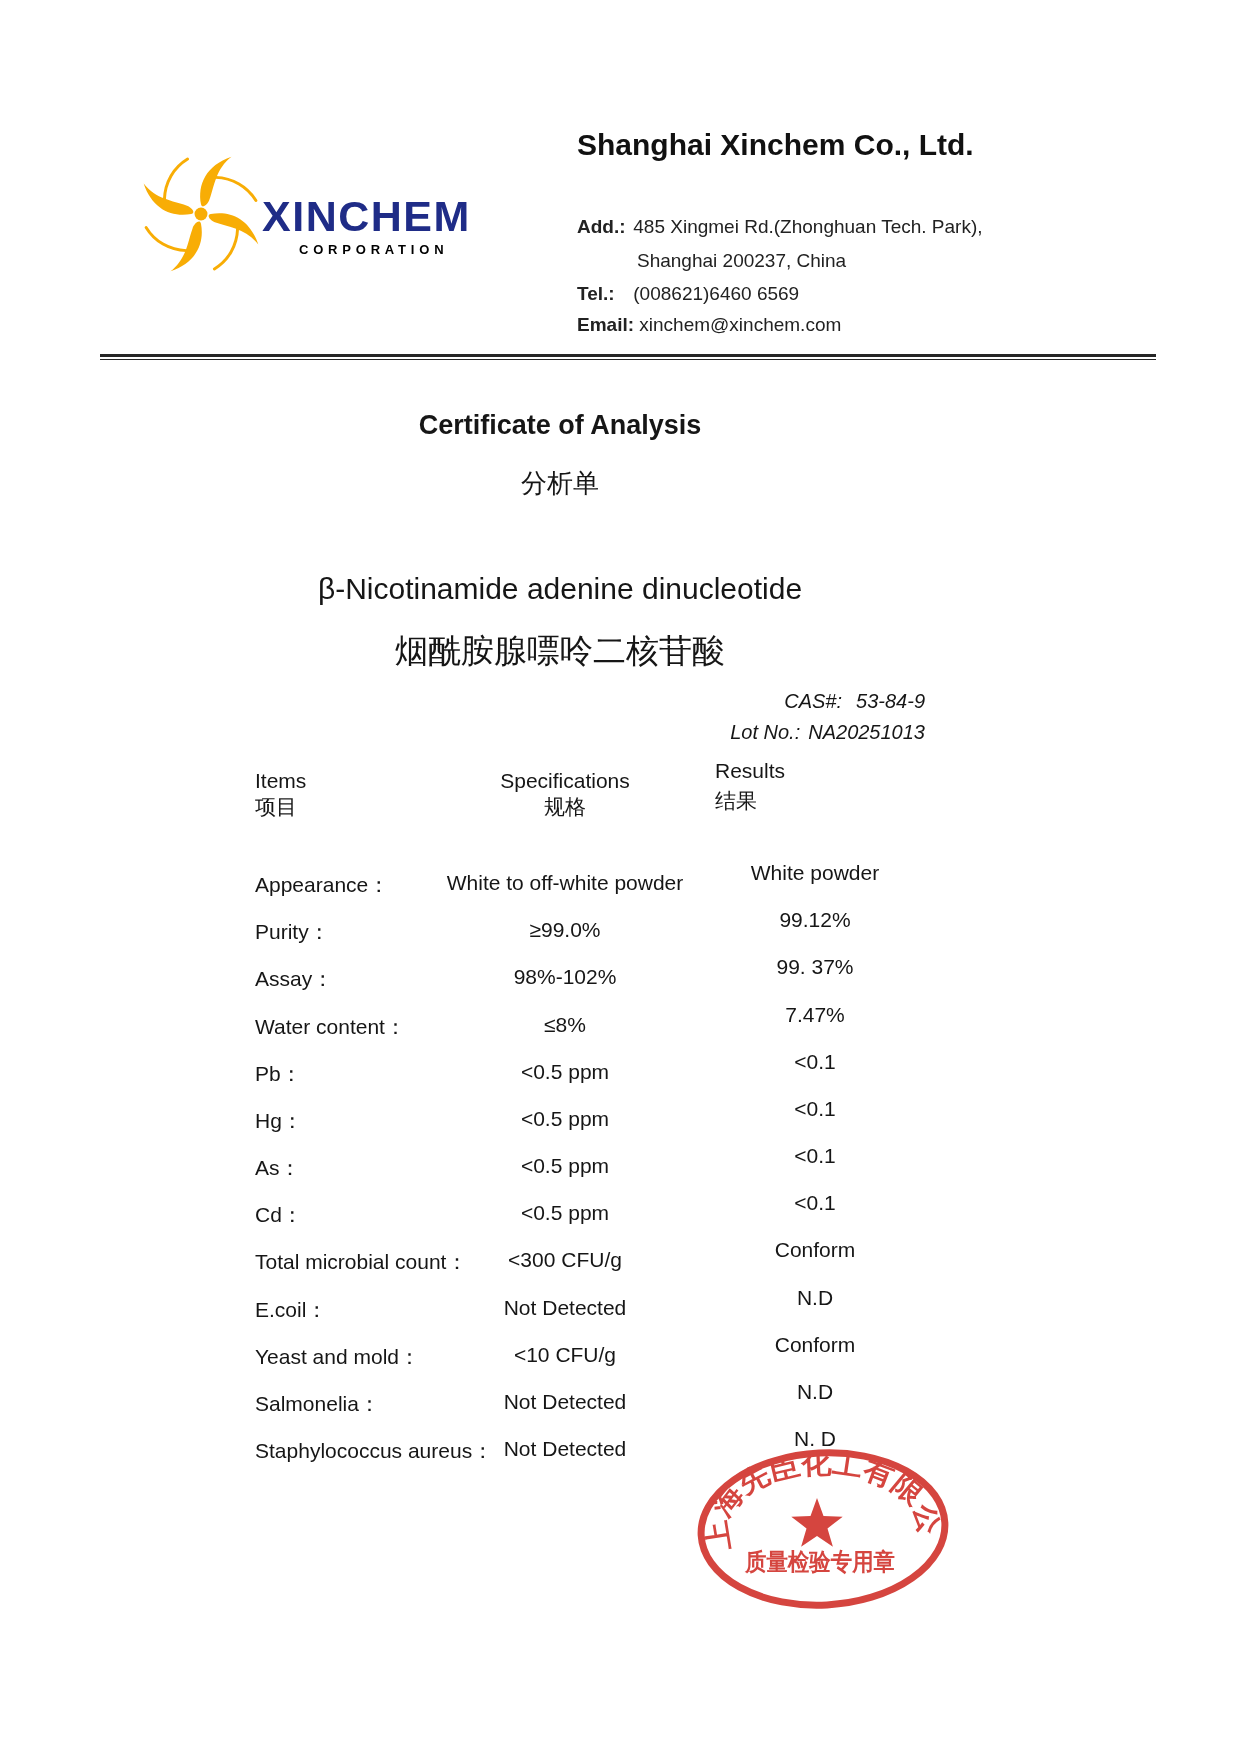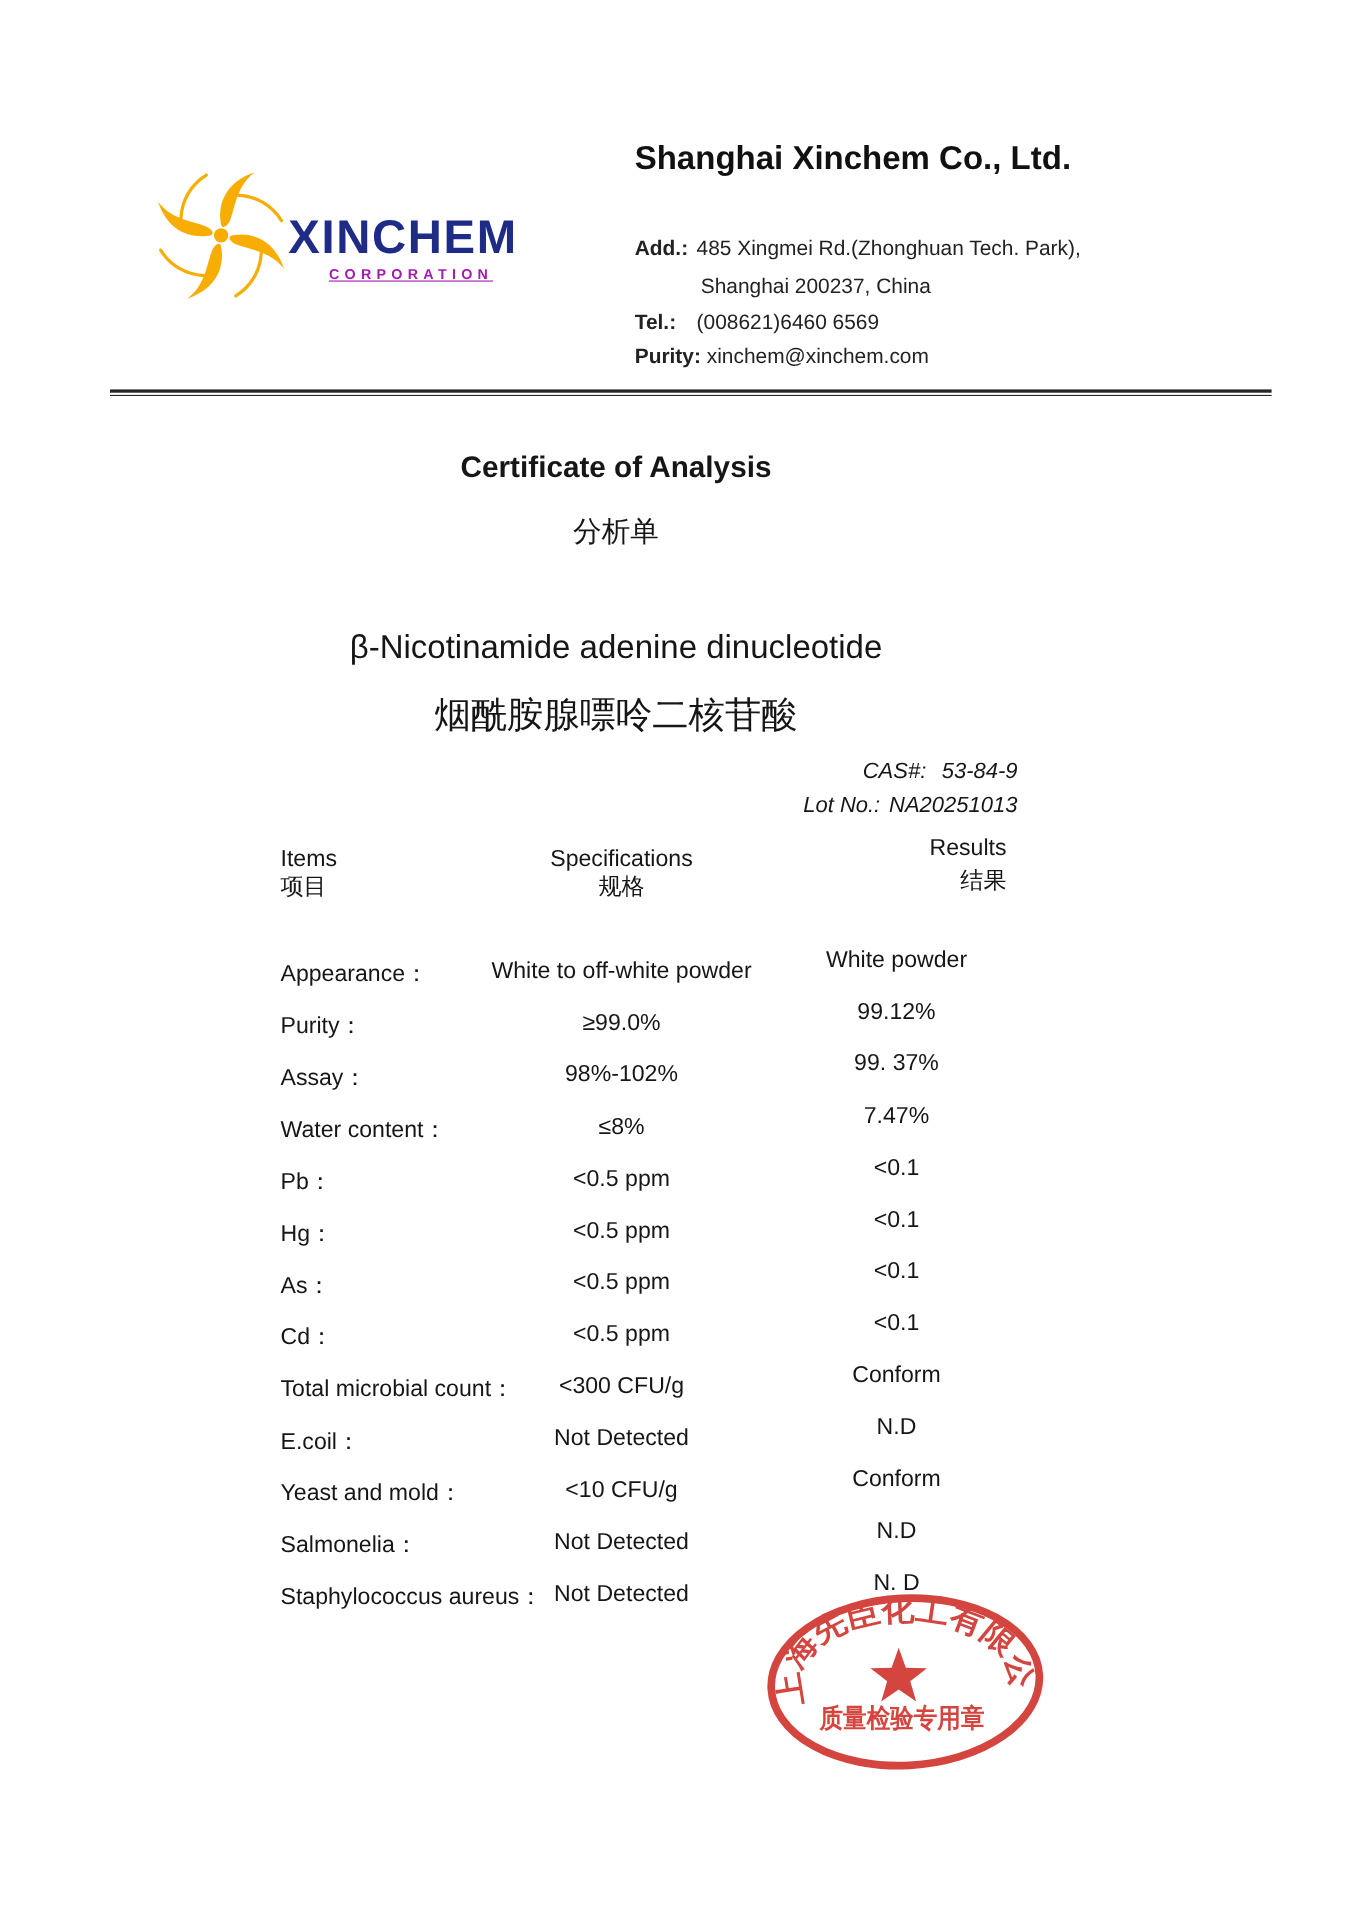--- a/index.html
+++ b/index.html
@@ -1,21 +1,21 @@
 <!DOCTYPE html>
 <html><head>
 <meta charset="utf-8">
 <style>
   html,body{margin:0;padding:0;background:#ffffff;}
   .page{position:relative;width:1240px;height:1754px;background:#fff;overflow:hidden;
         font-family:"Liberation Sans","DejaVu Sans",sans-serif;color:#161616;}
   .abs{position:absolute;line-height:1.15;}
   
   .brand{font-weight:bold;color:#1f2c87;font-size:43px;letter-spacing:1.5px;}
-  .brand-sub{font-weight:bold;color:#a21caf;font-size:13px;letter-spacing:4.8px;text-decoration:underline;}
+  .brand-sub{font-weight:bold;color:#000000;font-size:13px;letter-spacing:4.8px;}
   
   .company{font-size:30px;font-weight:bold;color:#111;}
   .contact{font-size:19px;color:#222;}
   .contact b{display:inline-block;min-width:51px;}
   .divider{height:2px;border-top:3px solid #262626;border-bottom:1px solid #262626;}
   
   .tblock{left:104px;width:912px;text-align:center;}
   .cert-en{font-size:27px;font-weight:bold;}
   .cert-zh{font-size:26px;}
   .prod-en{font-size:30px;font-weight:normal;}
@@ -59,21 +59,21 @@
     <span>485 Xingmei Rd.(Zhonghuan Tech. Park),</span>
   </div>
   <div class="abs contact" style="left:637px;top:250px">
     <span>Shanghai 200237, China</span>
   </div>
   <div class="abs contact" style="left:577px;top:283px">
     <b>Tel.:</b>
     <span>(008621)6460 6569</span>
   </div>
   <div class="abs contact" style="left:577px;top:314px">
-    <b>Purity:</b>
+    <b>Email:</b>
     <span>xinchem@xinchem.com</span>
   </div>
 
   <div class="abs divider" style="left:100px;top:354px;width:1056px"></div>
 
   <div class="abs tblock cert-en" style="top:410px">Certificate of Analysis</div>
   <div class="abs tblock cert-zh" style="top:469px">分析单</div>
   <div class="abs tblock prod-en" style="top:572px">β-Nicotinamide adenine dinucleotide</div>
   <div class="abs tblock prod-zh" style="top:633px">烟酰胺腺嘌呤二核苷酸</div>
 
@@ -85,21 +85,21 @@
   </div>
 
   <div class="abs thead-col" style="left:255px;top:768px">
     <div>Items</div>
     <div>项目</div>
   </div>
   <div class="abs thead-col" style="left:450px;top:768px;width:230px;text-align:center">
     <div>Specifications</div>
     <div>规格</div>
   </div>
-  <div class="abs thead-col" style="left:715px;top:756px;width:200px;text-align:right;line-height:30px">
+  <div class="abs thead-col" style="left:715px;top:756px;width:200px;text-align:left;line-height:30px">
     <div>Results</div>
     <div>结果</div>
   </div>
 
   <div id="rows">
       <div class="t-row" style="top: 871px;">
         <span class="c-item">Appearance：</span>
         <span class="c-spec">White to off-white powder</span>
         <span class="c-result">White powder</span>
       </div>

